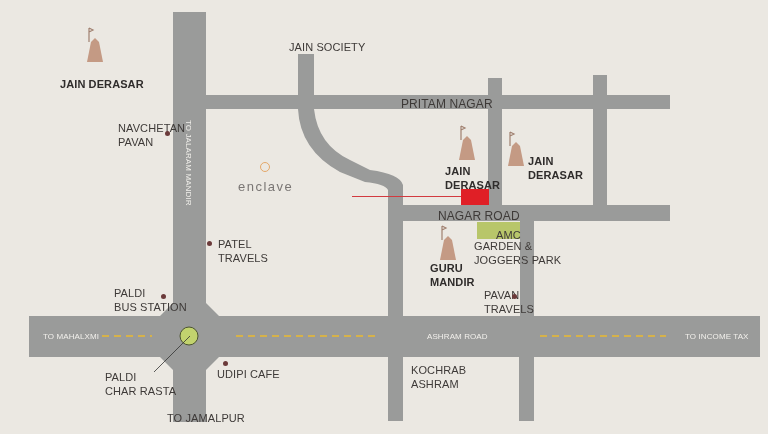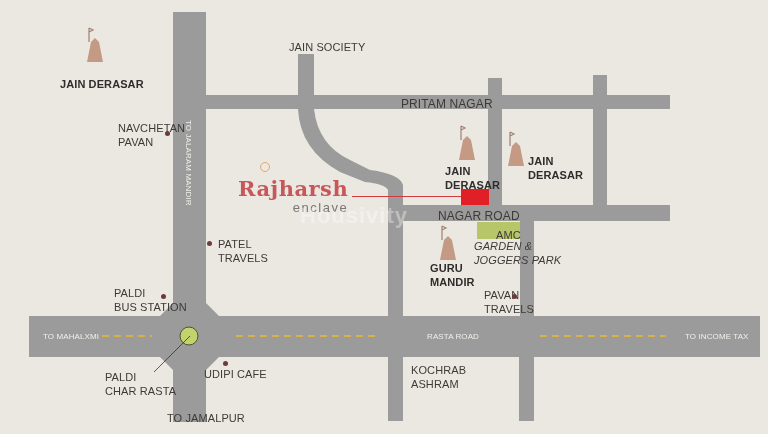--- a/index.html
+++ b/index.html
@@ -83,29 +83,27 @@
     <path d="M6,2 l0,14 M6,2 l4,2 l-4,2" stroke="#a08070" stroke-width="1.2" fill="none"></path>
     <path d="M4,36 L8,16 L12,12 L16,16 L20,36 Z" fill="#c49a84"></path>
   </svg>
 
   <div class="connector"></div>
   <div class="project-box"></div>
   <div class="garden-box"></div>
 
   <div class="brand">
     <div class="brand-logo"></div>
-    <div class="brand-name">Rajharsh</div>
     <div class="brand-sub">enclave</div>
   </div>
 
-  <div class="watermark">Housivity</div>
 
   <div class="lbl road-dark" style="left:401px;top:97px;">PRITAM NAGAR</div>
   <div class="lbl road-dark" style="left:438px;top:209px;">NAGAR ROAD</div>
-  <div class="lbl road" style="left:427px;top:332px;">RASTA ROAD</div>
+  <div class="lbl road" style="left:427px;top:332px;">ASHRAM ROAD</div>
   <div class="lbl road vert" style="left:193px;top:120px;">TO JALARAM MANDIR</div>
   <div class="lbl road" style="left:43px;top:332px;">TO MAHALXMI</div>
   <div class="lbl road" style="left:685px;top:332px;">TO INCOME TAX</div>
   <div class="lbl" style="left:167px;top:412px;">TO JAMALPUR</div>
 
   <div class="lbl bold" style="left:60px;top:78px;">JAIN DERASAR</div>
   <div class="lbl" style="left:289px;top:41px;">JAIN SOCIETY</div>
 
   <div class="lbl right" style="left:118px;top:122px;">
     <div>NAVCHETAN</div>
@@ -122,21 +120,21 @@
     <div>DERASAR</div>
   </div>
 
   <div class="dot" style="left:207px;top:241px;"></div>
   <div class="lbl" style="left:218px;top:238px;">
     <div>PATEL</div>
     <div>TRAVELS</div>
   </div>
 
   <div class="lbl" style="left:496px;top:229px;">AMC</div>
-  <div class="lbl right" style="left:474px;top:240px;font-style:italic;">
+  <div class="lbl right" style="left:474px;top:240px;">
     <div>GARDEN &amp;</div>
     <div>JOGGERS PARK</div>
   </div>
 
   <div class="lbl bold right" style="left:430px;top:262px;">
     <div>GURU</div>
     <div>MANDIR</div>
   </div>
 
   <div class="lbl right" style="left:484px;top:289px;">
@@ -150,20 +148,20 @@
     <div>BUS STATION</div>
   </div>
   <div class="dot" style="left:161px;top:294px;"></div>
 
   <div class="lbl right" style="left:105px;top:371px;">
     <div>PALDI</div>
     <div>CHAR RASTA</div>
   </div>
 
   <div class="dot" style="left:223px;top:361px;"></div>
-  <div class="lbl" style="left:204px;top:368px;">UDIPI CAFE</div>
+  <div class="lbl" style="left:217px;top:368px;">UDIPI CAFE</div>
 
   <div class="lbl" style="left:411px;top:364px;">
     <div>KOCHRAB</div>
     <div>ASHRAM</div>
   </div>
 
 </div>
 
 </body></html>

